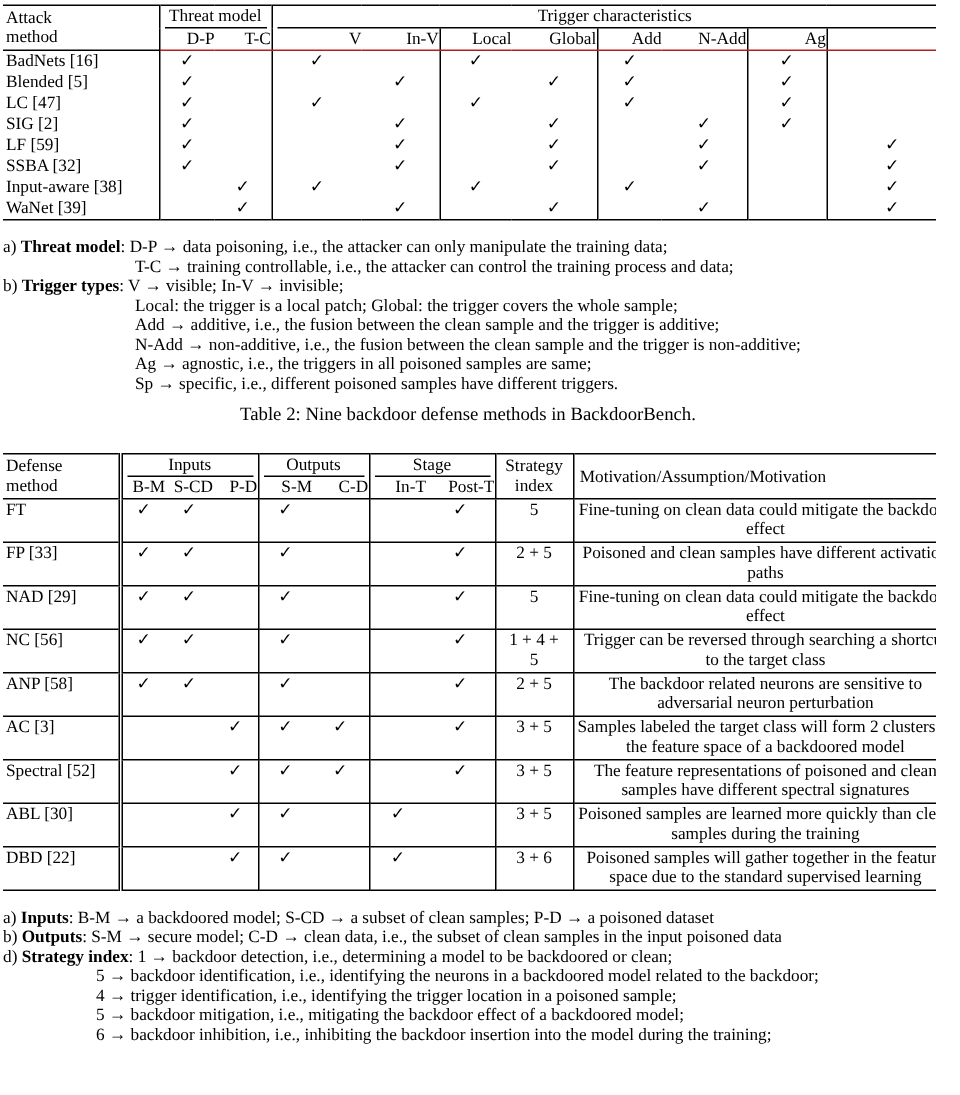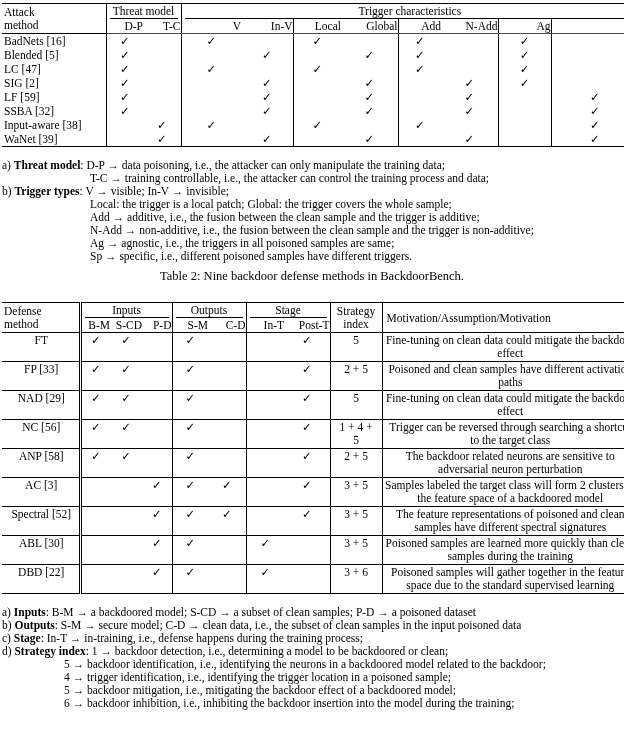--- a/index.html
+++ b/index.html
@@ -21,21 +21,21 @@
 
   .narrow-l { display:block; width:52px; text-align:left; padding-left:2px; line-height:13px; }
   .narrow-c { display:block; width:48px; margin:0 auto; line-height:13px; }
   .cmid { display:block; border-bottom:1px solid #000; margin:0 3px; line-height:14px; }
 
   
   .t2 { border-top:1px solid #000; }
   .t2 .method-h, .t2 .strat-h, .t2 .motiv-h { border-bottom:1px solid #000; }
   .t2 tr.sub th { border-bottom:1px solid #000;text-align:right; }
   .t2 tbody td { border-bottom:1px solid #000; vertical-align:top; line-height:13px; padding:1px 0; }
-  .t2 td.method { text-align:center; padding-left:2px; }
+  .t2 td.method { text-align:left; padding-left:2px; }
   .t2 td.motiv  { text-align:center; padding:1px 1px; }
   .t2 .motiv-h  { text-align:left; padding-left:4px; }
   .t2 td.strat  { padding:1px 6px; }
 
   
   .notes { font-size:11.5px; line-height:13px; margin-top:12px; }
   .note  { white-space:normal; }
   .note .bold { font-weight:bold; }
   #notes1 .ind1 { padding-left:88px; }
   #notes2 .ind1 { padding-left:62px; }
@@ -356,21 +356,20 @@
           <td class="br"></td>
           <td class="strat br">3 + 6</td>
           <td class="motiv">Poisoned samples will gather together in the feature space due to the standard supervised learning</td>
         </tr>
       </tbody>
   </table>
 
   <div class="notes" id="notes2">
       <div class="note ind0"><span>a) </span><span class="bold">Inputs</span><span>: B-M → a backdoored model; S-CD → a subset of clean samples; P-D → a poisoned dataset</span></div>
       <div class="note ind0"><span>b) </span><span class="bold">Outputs</span><span>: S-M → secure model; C-D → clean data, i.e., the subset of clean samples in the input poisoned data</span></div>
-      <div class="note ind0"><span>c) </span><span class="bold">Stage</span><span>: In-T → in-training, i.e., defense happens during the training process;</span></div>
       <div class="note ind0"><span>d) </span><span class="bold">Strategy index</span><span>: 1 → backdoor detection, i.e., determining a model to be backdoored or clean;</span></div>
       <div class="note ind1"><span>5 → backdoor identification, i.e., identifying the neurons in a backdoored model related to the backdoor;</span></div>
       <div class="note ind1"><span>4 → trigger identification, i.e., identifying the trigger location in a poisoned sample;</span></div>
       <div class="note ind1"><span>5 → backdoor mitigation, i.e., mitigating the backdoor effect of a backdoored model;</span></div>
       <div class="note ind1"><span>6 → backdoor inhibition, i.e., inhibiting the backdoor insertion into the model during the training;</span></div>
     </div>
 
 </div>
 
 </body></html>

